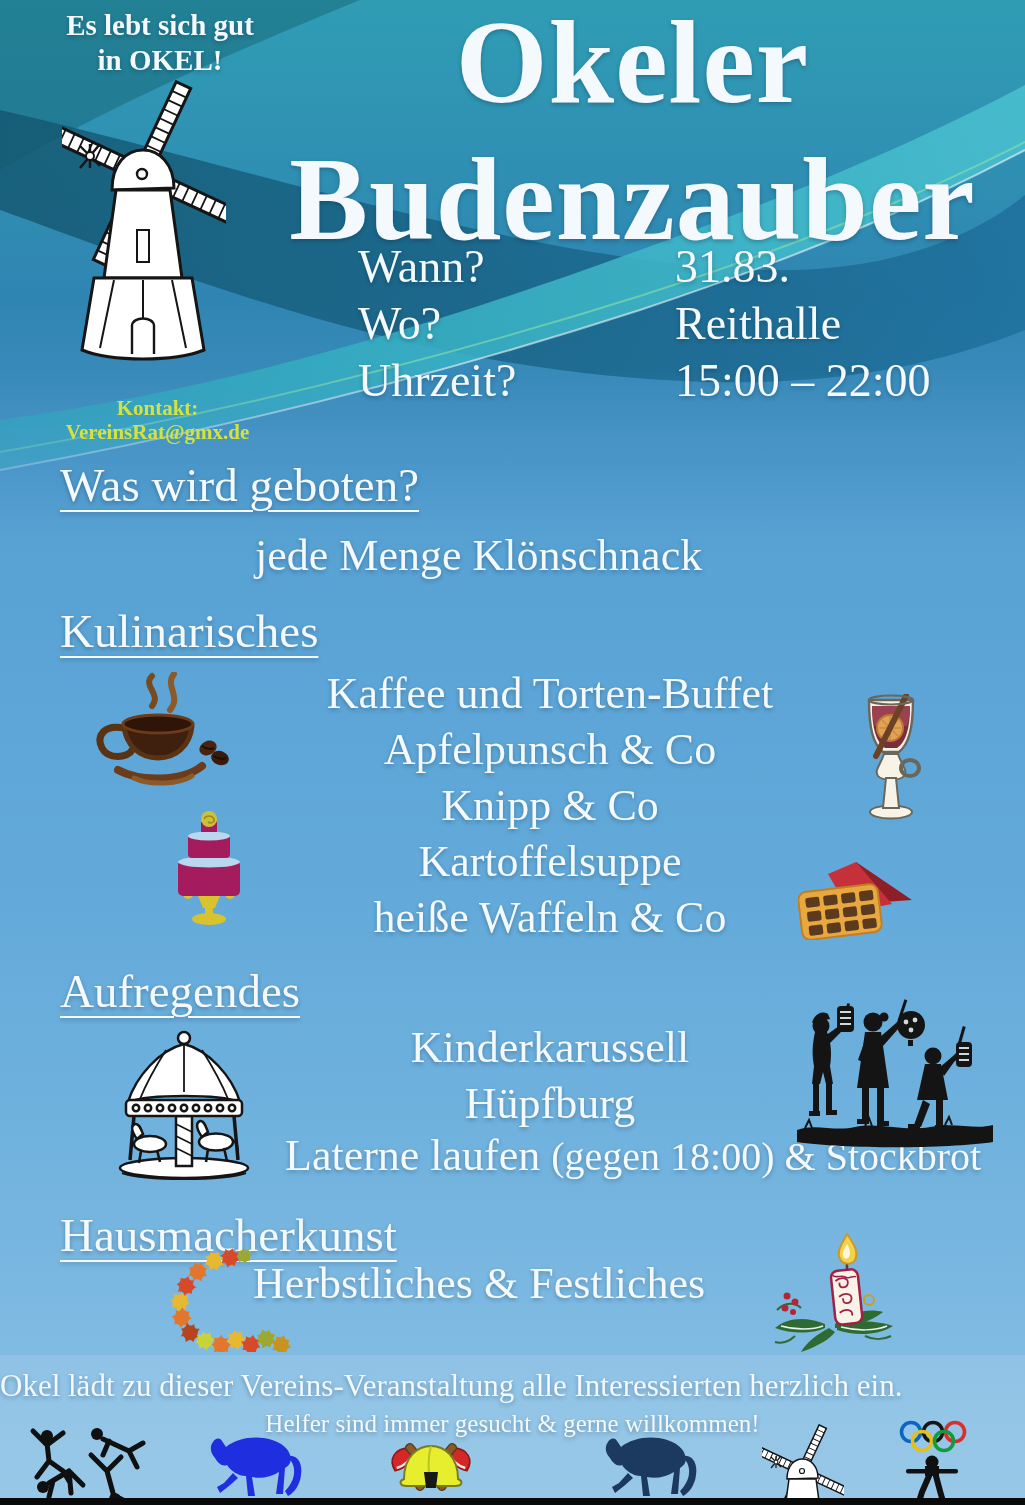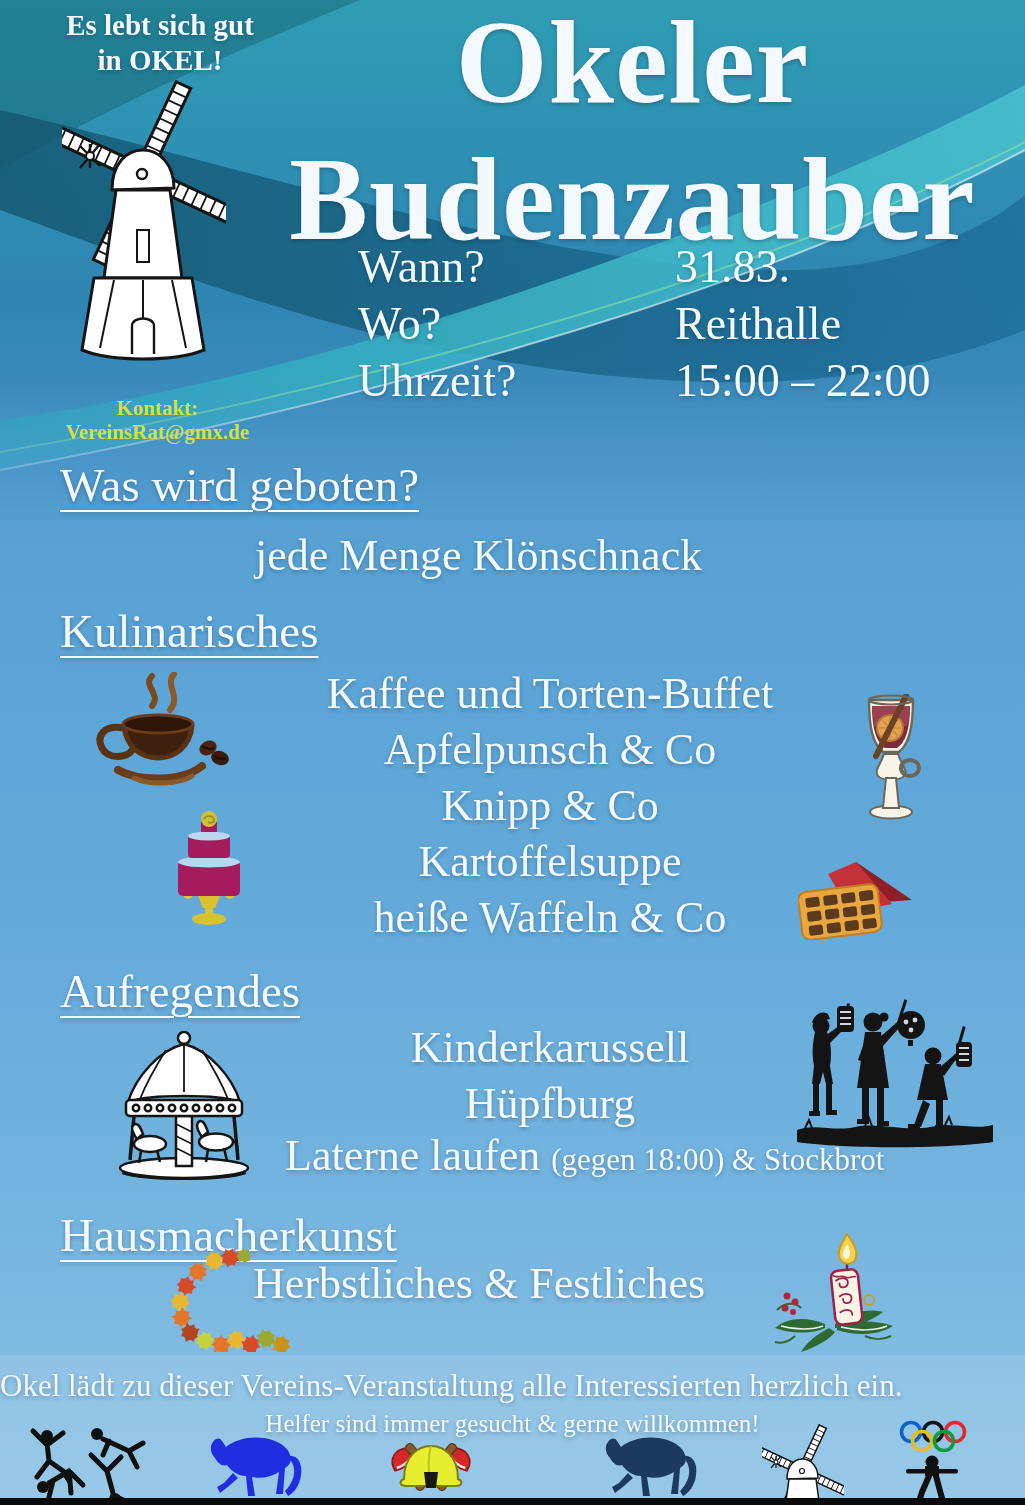--- a/index.html
+++ b/index.html
@@ -14,21 +14,21 @@
   .tagline{top:8px;left:40px;width:240px;text-align:center;font-size:29px;font-weight:600;line-height:35px;}
   .contact{top:364px;left:30px;width:255px;text-align:center;font-size:21px;font-weight:700;line-height:24px;color:#d3e23f;margin-top:32px;}
   .title{top:-6px;left:265px;right:25px;text-align:center;font-size:118px;font-weight:600;line-height:137px;letter-spacing:1px;}
   .info{top:238px;left:358px;width:620px;font-size:46px;line-height:57px;}
   .info-row{display:flex;}
   .info-label{width:317px;}
   .sec-h{font-size:47px;text-decoration:underline;text-underline-offset:9px;text-decoration-thickness:2px;}
   .offer-line{top:516px;left:255px;font-size:44px;margin-top:14px;}
   .list{left:70px;width:960px;text-align:center;font-size:44px;line-height:56px;}
   .lantern-line{top:1130px;left:285px;font-size:44px;white-space:nowrap;}
-  .lantern-note{font-size:31px;}
+  .lantern-note{font-size:40px;}
   .homemade-line{top:1258px;left:253px;font-size:44px;}
   .footer-band{top:1355px;left:0;width:1025px;height:150px;background:rgba(235,243,248,.14);}
   .invite{top:1368px;left:0;width:1025px;font-size:31px;}
   .helpers{top:1410px;left:0;width:1025px;text-align:center;font-size:25px;}
   .bottom-bar{left:0;bottom:0;width:1025px;height:7px;background:#0a0a0a;}
   svg{display:block;}
 </style>
 </head>
 <body>
 

